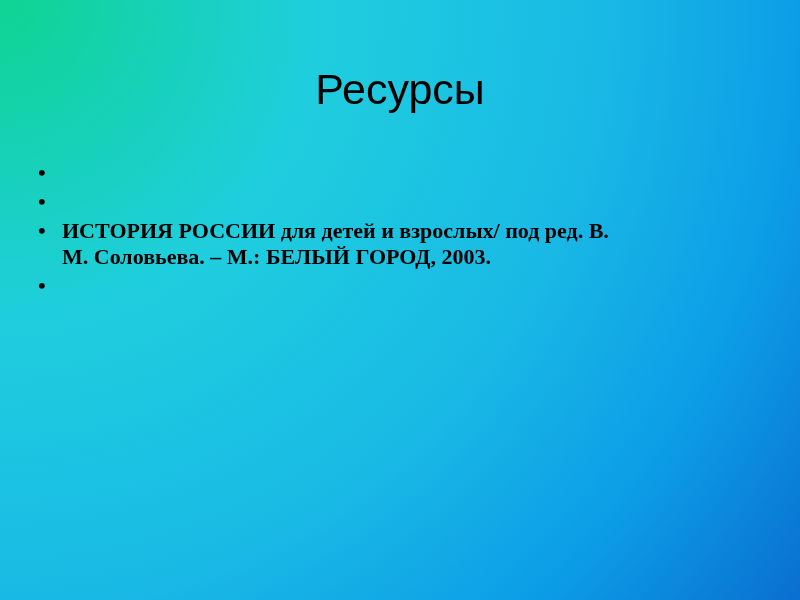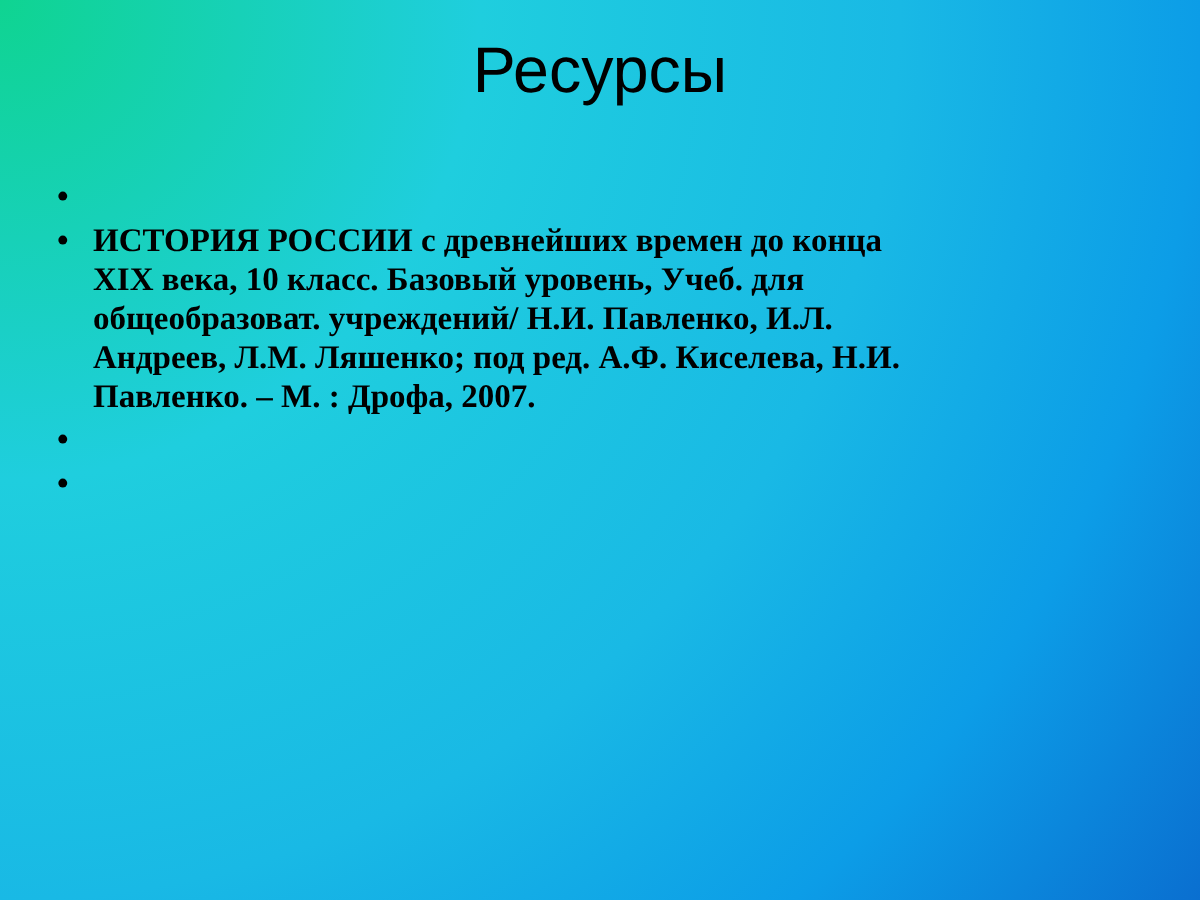--- a/index.html
+++ b/index.html
@@ -14,21 +14,21 @@
     background: #14b8e0 radial-gradient(circle farthest-corner at 0 0,
       #0fd491 0%,
       #1fcede 32%,
       #19b9e5 60%,
       #0c9de7 80%,
       #0a6fd0 100%);
     color: #000000;
   }
   .title {
     margin: 0;
-    padding-top: 22px;
+    padding-top: 64px;
     text-align: center;
     font-family: "Liberation Sans", sans-serif;
     font-weight: 400;
     font-size: 43px;
     line-height: 1.2;
     color: #000000;
   }
   .bullets {
     list-style: none;
     margin: 44px 0 0 0;
@@ -61,26 +61,23 @@
 
 <div class="slide">
   <h1 class="title">Ресурсы</h1>
 
   <ul class="bullets">
     <li class="bullet-item">
       <span class="dot">•</span>
     </li>
     <li class="bullet-item">
       <span class="dot">•</span>
-      <span class="txt">ИСТОРИЯ РОССИИ с древнейших времен до конца
-XIX века, 10 класс. Базовый уровень, Учеб. для
-общеобразоват. учреждений/ Н.И. Павленко, И.Л.
-Андреев, Л.М. Ляшенко; под ред. А.Ф. Киселева, Н.И.
-Павленко. – М. : Дрофа, 2007.</span>
     </li>
     <li class="bullet-item">
       <span class="dot">•</span>
+      <span class="txt">ИСТОРИЯ РОССИИ для детей и взрослых/ под ред. В.
+М. Соловьева. – М.: БЕЛЫЙ ГОРОД, 2003.</span>
     </li>
     <li class="bullet-item">
       <span class="dot">•</span>
     </li>
   </ul>
 </div>
 
 </body></html>

